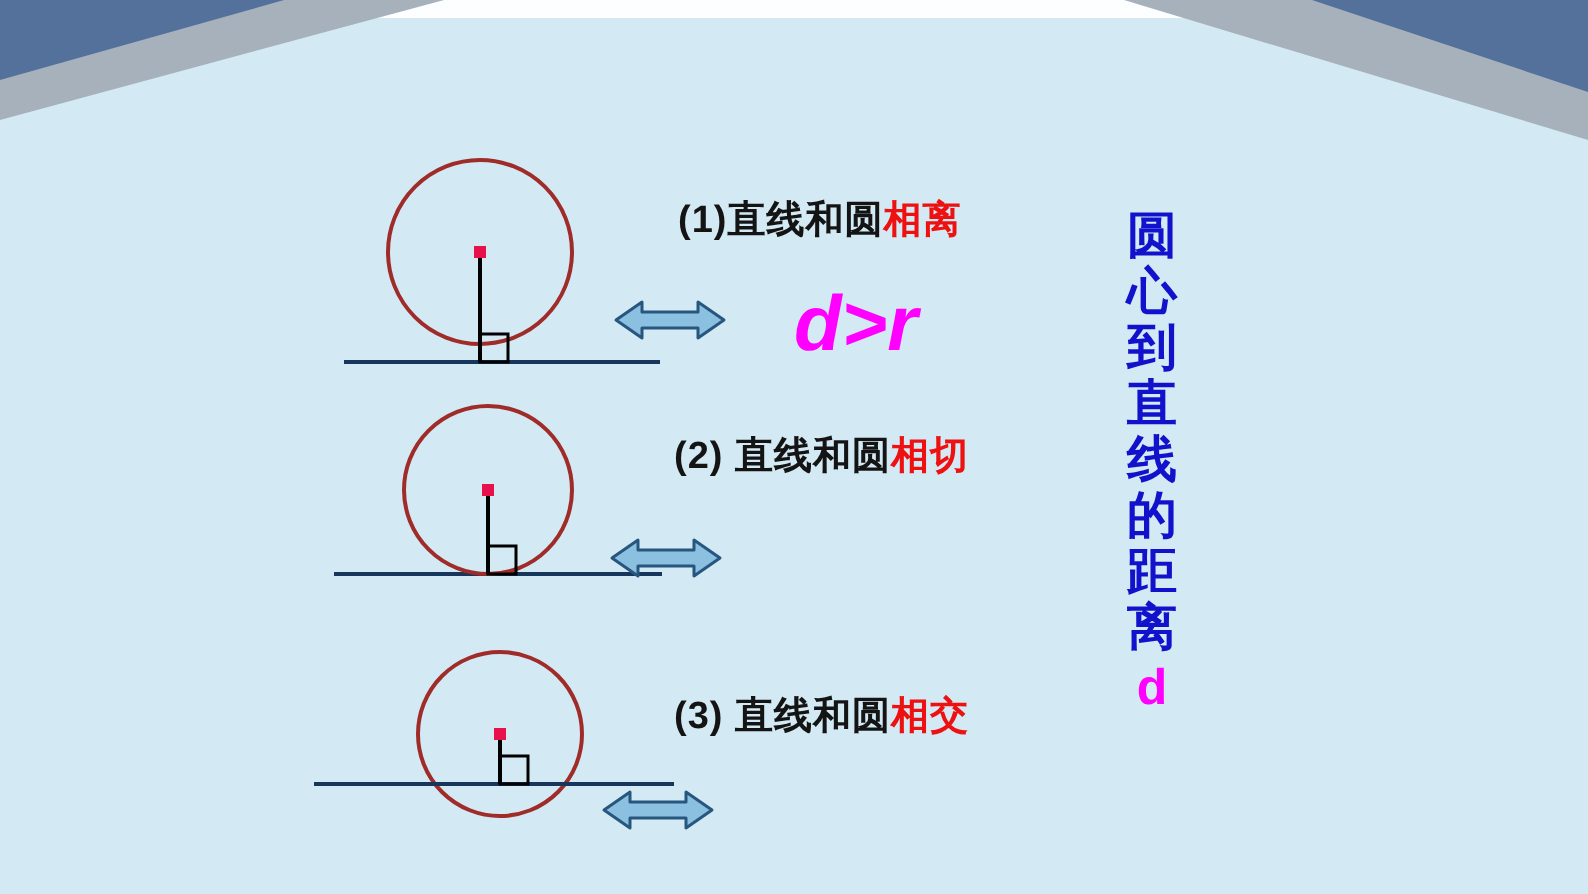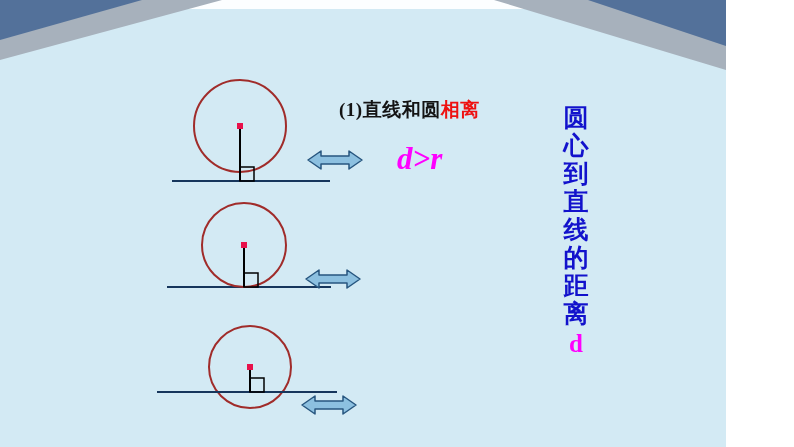--- a/index.html
+++ b/index.html
@@ -1,28 +1,28 @@
 <!DOCTYPE html>
 <html><head>
 <meta charset="utf-8">
 <style>
   html,body{margin:0;padding:0;background:#fff;}
   .slide{
-    position:relative;width:726px;height:447px;background:#d3eaf4;overflow:hidden;
-    font-family:Liberation Serif, serif;
+    position:relative;width:794px;height:447px;background:#d3eaf4;overflow:hidden;
+    font-family:Liberation Sans, sans-serif;
   }
   .top-strip{position:absolute;top:0;left:0;width:794px;height:9px;background:#fcfeff;}
   .corner{position:absolute;top:0;}
   .corner.tl{left:0;}
   .corner.tr{right:0;}
   .diagram{position:absolute;}
   .arrow{position:absolute;}
   .row-label{position:absolute;font-size:19px;font-weight:bold;color:#141414;white-space:nowrap;letter-spacing:0.5px;}
   .row-label .red{color:#ee1111;}
-  .formula{position:absolute;font-size:31px;font-weight:bold;font-style:italic;color:#ff00ff;white-space:nowrap;}
+  .formula{position:absolute;font-size:39px;font-weight:bold;font-style:italic;color:#ff00ff;white-space:nowrap;}
   .side-note{position:absolute;left:556px;top:104px;width:40px;text-align:center;}
   .side-note .ch{display:block;font-size:25px;line-height:28px;font-weight:bold;color:#1212cc;}
   .side-note .suffix{display:block;font-size:25px;line-height:32px;font-weight:bold;color:#ff00ff;}
 </style>
 </head>
 <body>
 
 <div class="slide">
 
   <div class="top-strip"></div>
@@ -52,31 +52,37 @@
   </svg>
   <div class="formula" style="left:397px;top:141px">d&gt;r</div>
 
   <svg class="diagram" style="left:165px;top:198px" width="170" height="95">
     <line x1="2" y1="89" x2="166" y2="89" stroke="#16365c" stroke-width="2"></line>
     <circle cx="79" cy="47" r="42" fill="none" stroke="#a02c2a" stroke-width="2"></circle>
     <line x1="79" y1="47" x2="79" y2="89" stroke="#000" stroke-width="2"></line>
     <rect x="79" y="75" width="14" height="14" fill="none" stroke="#000" stroke-width="1.5"></rect>
     <rect x="76" y="44" width="6" height="6" fill="#e8114b"></rect>
   </svg>
+  <div class="row-label" style="left:337px;top:215px">
+    <span>(2) 直线和圆</span><span class="red">相切</span>
+  </div>
   <svg class="arrow" style="left:304px;top:268px" width="58" height="22">
     <polygon points="2,11 15,2 15,7 43,7 43,2 56,11 43,20 43,15 15,15 15,20" fill="#8cc0e0" stroke="#27567f" stroke-width="1.5" stroke-linejoin="round"></polygon>
   </svg>
 
   <svg class="diagram" style="left:155px;top:322px" width="185" height="92">
     <circle cx="95" cy="45" r="41" fill="none" stroke="#a02c2a" stroke-width="2"></circle>
     <line x1="2" y1="70" x2="182" y2="70" stroke="#16365c" stroke-width="2"></line>
     <line x1="95" y1="45" x2="95" y2="70" stroke="#000" stroke-width="2"></line>
     <rect x="95" y="56" width="14" height="14" fill="none" stroke="#000" stroke-width="1.5"></rect>
     <rect x="92" y="42" width="6" height="6" fill="#e8114b"></rect>
   </svg>
+  <div class="row-label" style="left:337px;top:345px">
+    <span>(3) 直线和圆</span><span class="red">相交</span>
+  </div>
   <svg class="arrow" style="left:300px;top:394px" width="58" height="22">
     <polygon points="2,11 15,2 15,7 43,7 43,2 56,11 43,20 43,15 15,15 15,20" fill="#8cc0e0" stroke="#27567f" stroke-width="1.5" stroke-linejoin="round"></polygon>
   </svg>
 
   <div class="side-note">
     <span class="ch">圆</span>
     <span class="ch">心</span>
     <span class="ch">到</span>
     <span class="ch">直</span>
     <span class="ch">线</span>

